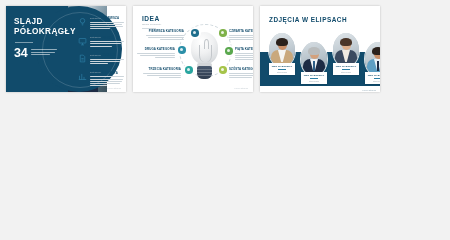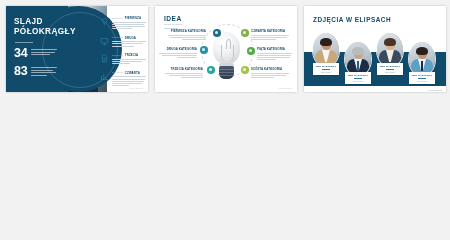--- a/index.html
+++ b/index.html
@@ -13,21 +13,21 @@
     position:relative;
     width:450px;height:98px;
     display:flex;
     align-items:center;
     gap:7px;
     padding:0 6px;
     box-sizing:border-box;
   }
   .slide{
     position:relative;
-    width:142px;height:86px;
+    width:120px;height:86px;
     background:#ffffff;
     box-shadow:0 0 2px rgba(0,0,0,0.22);
     overflow:hidden;
     flex:0 0 auto;
   }
 
   
   .s1-panel{
     position:absolute;left:0;top:0;
     width:62px;height:86px;
@@ -288,29 +288,20 @@
 
     <div class="s1-stats">
       <div class="s1-stat">
         <div class="s1-num">34</div>
         <div class="s1-lines">
           <i style="width:26px"></i>
             <i style="width:24px"></i>
             <i style="width:19px"></i>
         </div>
       </div>
-      <div class="s1-stat">
-        <div class="s1-num">83</div>
-        <div class="s1-lines">
-          <i style="width:26px"></i>
-            <i style="width:22px"></i>
-            <i style="width:25px"></i>
-            <i style="width:16px"></i>
-        </div>
-      </div>
     </div>
 
     <div class="s1-list">
 
       <div class="s1-item">
         <span class="s1-ico">
           <svg viewBox="0 0 24 24" fill="none" stroke="currentColor" stroke-width="1.8">
             <circle cx="12" cy="10" r="6"></circle>
               <path d="M9.5 18h5M10 21h4"></path>
           </svg>

